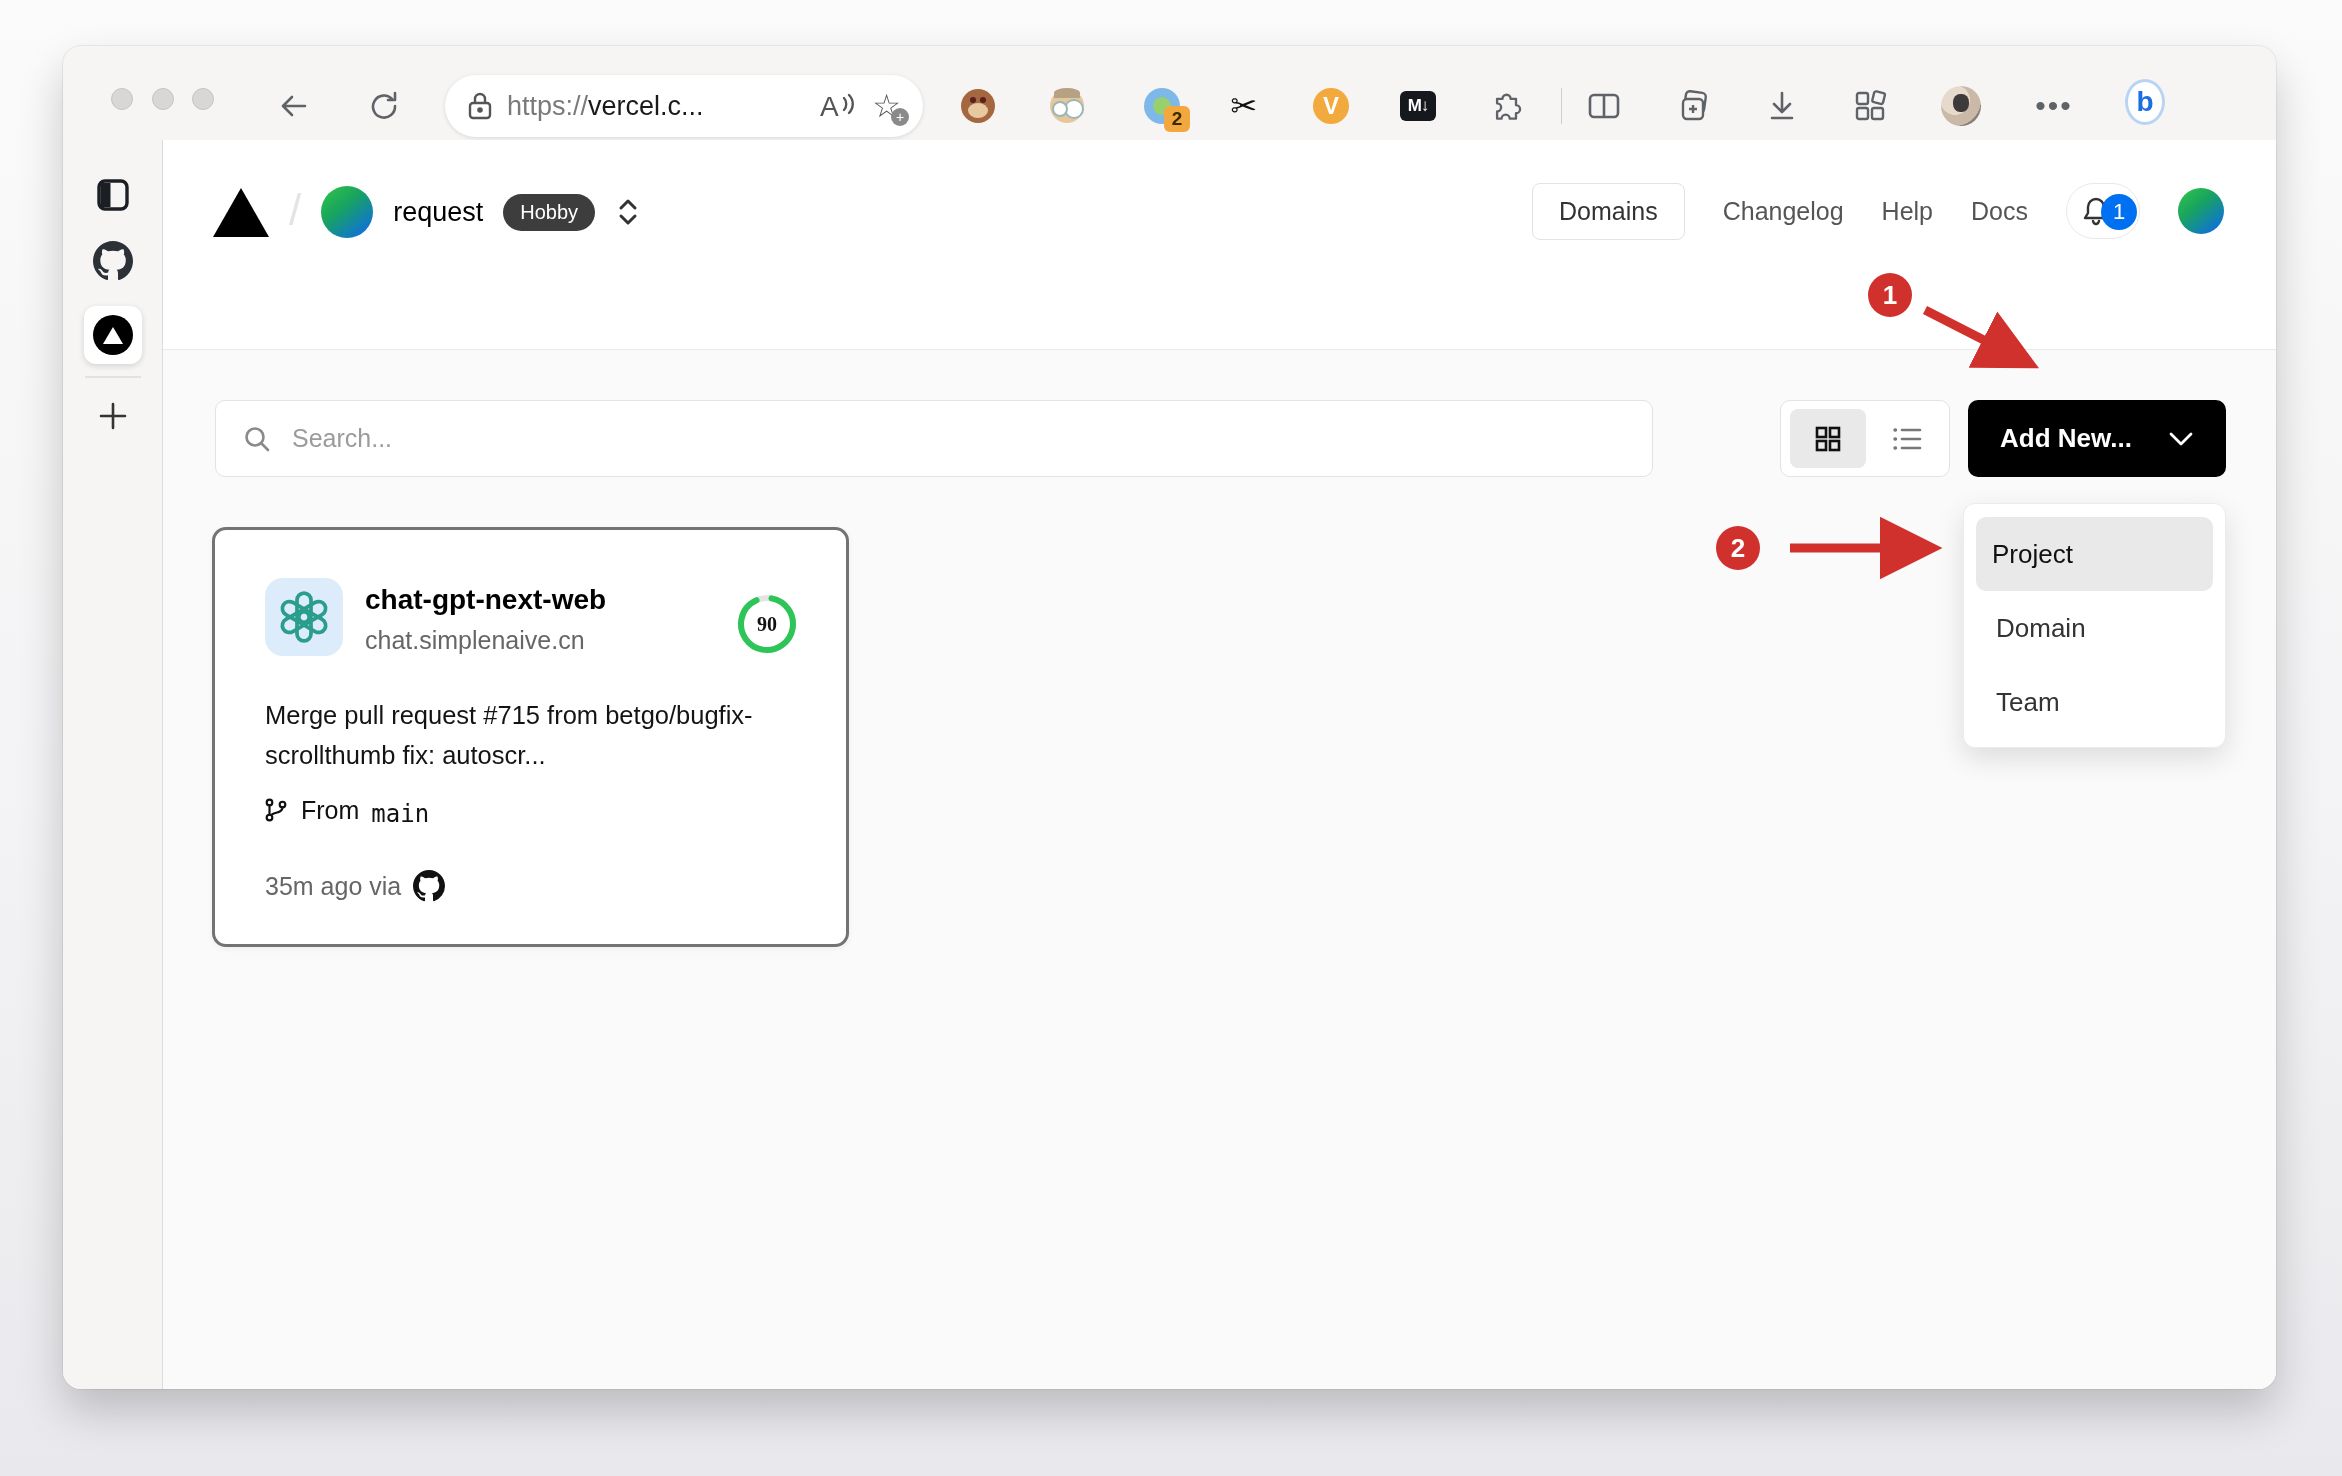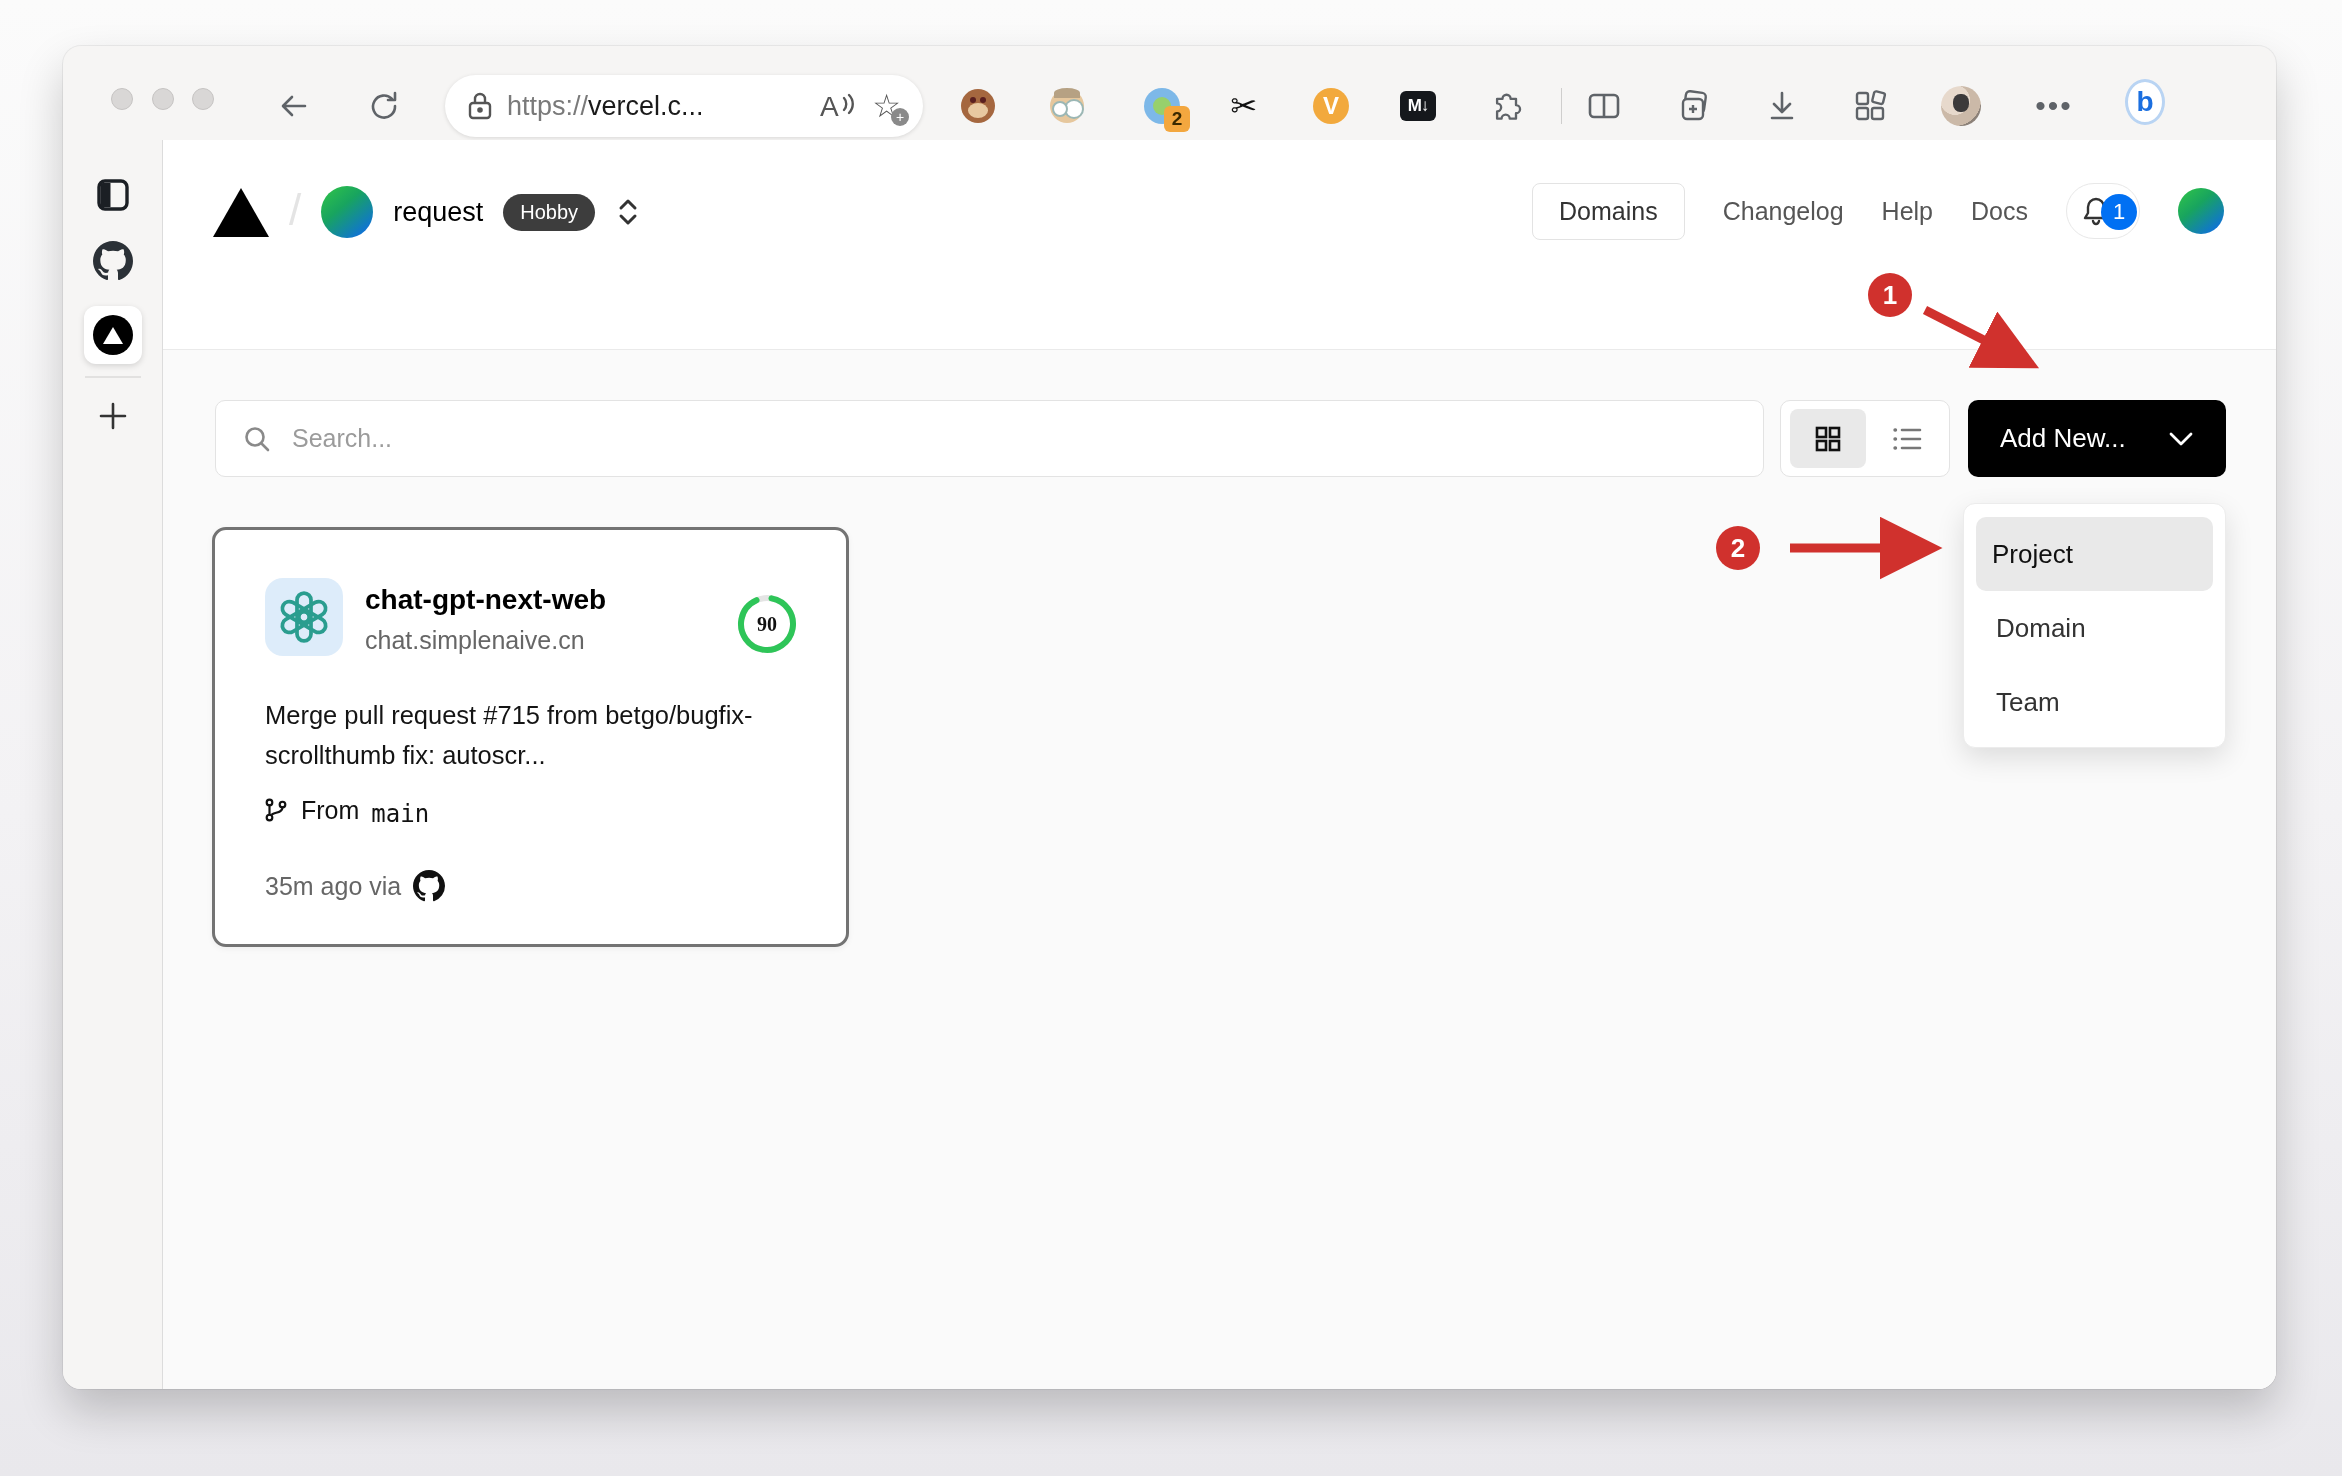--- a/index.html
+++ b/index.html
@@ -109,36 +109,36 @@
     border-radius:50%; background:#0070f3; color:#fff; font-size:22px;
     display:flex; align-items:center; justify-content:center; }
   .user-avatar { width:46px; height:46px; border-radius:50%;
     background:linear-gradient(140deg,#2fc24a 5%,#18a45f 40%,#0f6fde 90%); }
   #tabs { position:absolute; left:52px; bottom:0; display:flex; gap:48px; }
   .tab { font-size:26px; color:#666; padding-bottom:18px; border-bottom:4px solid transparent; }
   .tab.active { color:#000; font-weight:500; border-bottom-color:#000; }
 
   
   #content { position:absolute; left:0; top:210px; width:100%; bottom:0; background:#fafafa; }
-  #search-box { position:absolute; left:52px; top:50px; width:1549px; height:77px;
+  #search-box { position:absolute; left:52px; top:50px; width:1438px; height:77px;
     background:#fff; border:1px solid #e3e3e3; border-radius:10px; display:flex;
     align-items:center; padding:0 26px; gap:20px; }
   #search-box input { border:none; outline:none; font-size:25px; flex:1;
     font-family:"Liberation Sans", sans-serif; color:#333; background:transparent; }
   #search-box input::placeholder { color:#9b9b9b; }
   #view-toggle { position:absolute; left:1617px; top:50px; width:170px; height:77px;
     background:#fff; border:1px solid #e3e3e3; border-radius:10px; display:flex;
     align-items:center; padding:0 9px; justify-content:space-between; }
   .grid-btn { width:76px; height:59px; background:#e9e9e9; border-radius:8px;
     display:flex; align-items:center; justify-content:center; }
   .list-btn { width:64px; height:59px; display:flex; align-items:center; justify-content:center; }
   #add-new { position:absolute; left:1805px; top:50px; width:258px; height:77px;
     background:#000; border-radius:10px; color:#fff; display:flex; align-items:center;
     padding:0 32px; justify-content:space-between; cursor:pointer; }
-  #add-new .lbl { font-size:26px; font-weight:400; }
+  #add-new .lbl { font-size:26px; font-weight:700; }
 
   
   #dropdown { position:absolute; left:1800px; top:153px; width:263px; height:245px;
     background:#fff; border:1px solid #ececec; border-radius:12px;
     box-shadow:0 10px 28px rgba(0,0,0,.12); padding:13px 12px; }
   .dd-item { height:74px; border-radius:10px; display:flex; align-items:center;
     padding:0 20px; font-size:26px; color:#333; }
   .dd-item.hl { background:#e9e9e9; color:#111;padding-left:16px; }
 
   

